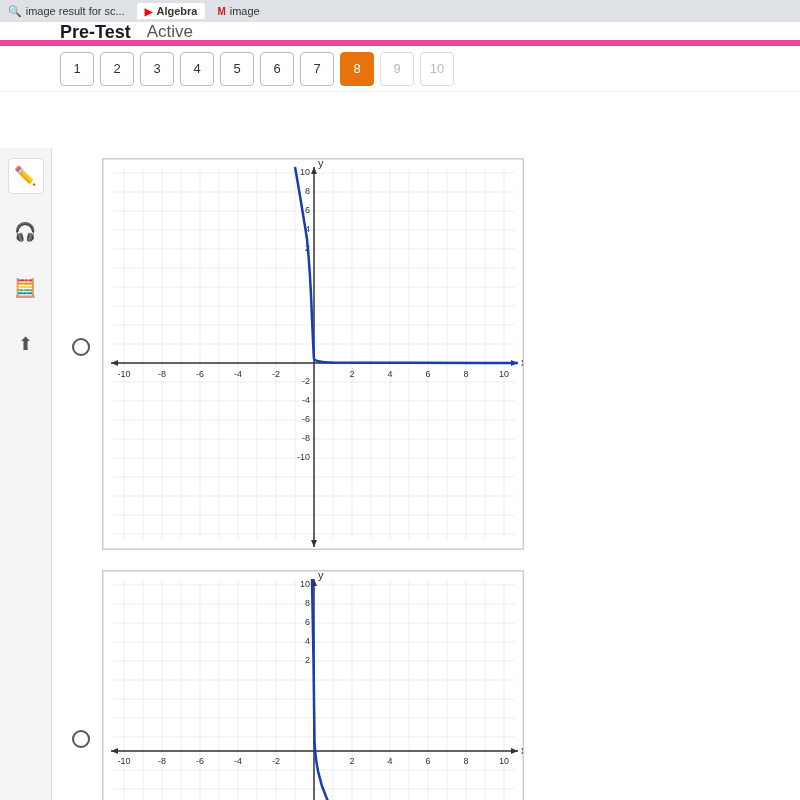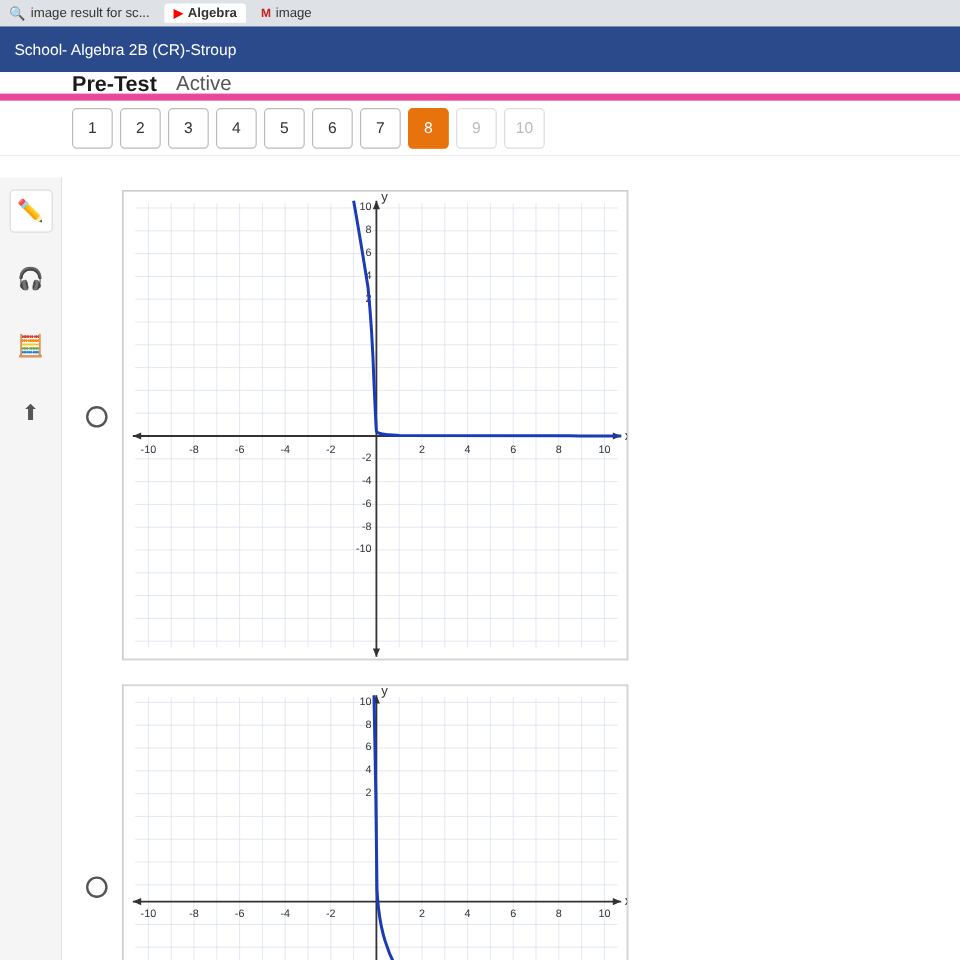--- a/index.html
+++ b/index.html
@@ -209,23 +209,20 @@
     <span>Algebra</span>
   </div>
   <div class="tab-item">
     <span class="tab-gmail-icon">M</span>
     <span>image</span>
   </div>
 </div>
 
 <div class="main-content">
 
-  <div class="header-bar">
-    <span class="header-title">School- Algebra 2B (CR)-Stroup</span>
-  </div>
 
   <div class="sub-header">
     <span class="pretest-label">Pre-Test</span>
     <span class="active-label">Active</span>
   </div>
 
   <div class="question-bar">
     <button class="q-btn">1</button>
     <button class="q-btn">2</button>
     <button class="q-btn">3</button>

